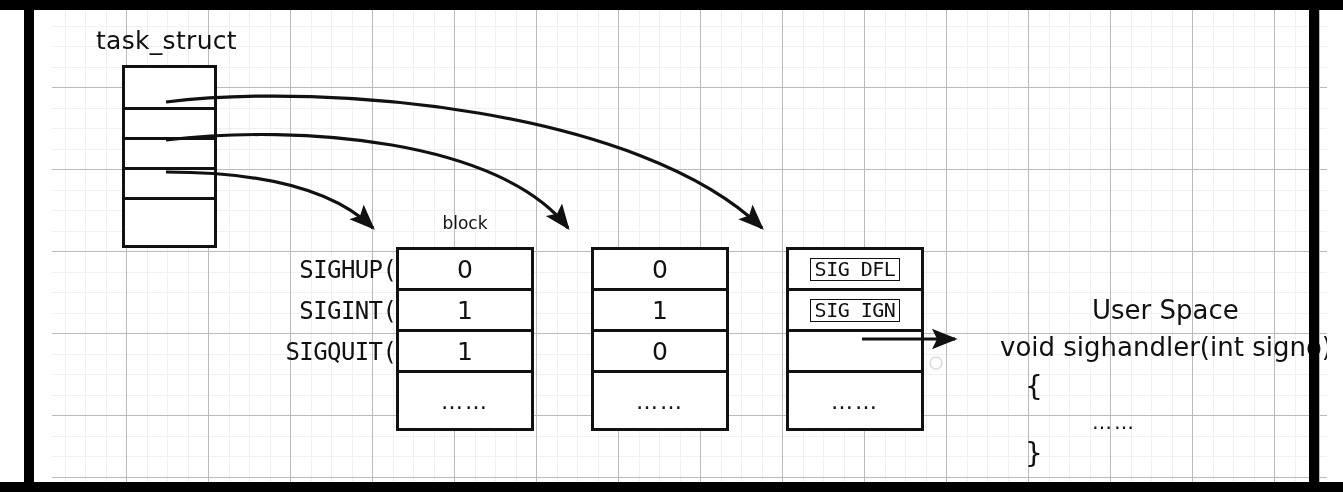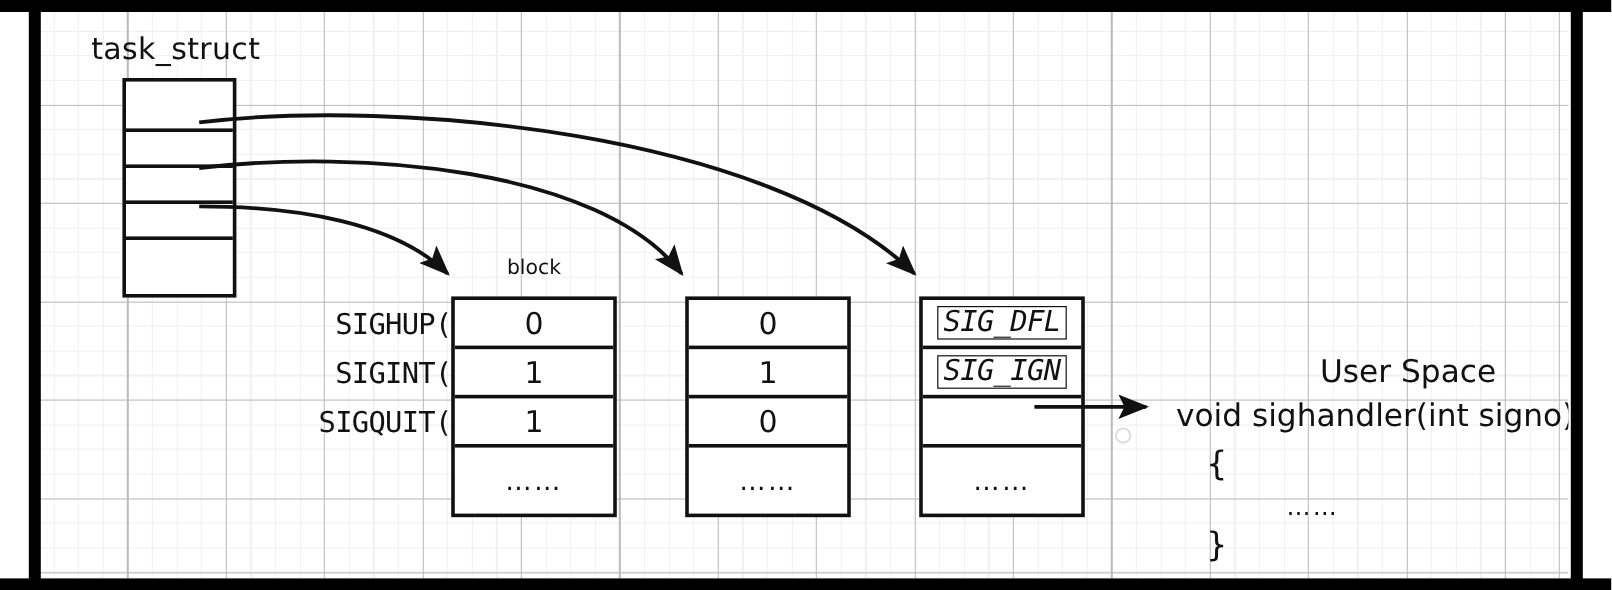--- a/index.html
+++ b/index.html
@@ -18,21 +18,21 @@
     position:absolute;background:#000000;
   }
   #border-top{left:0;top:0;width:1343px;height:10px;}
   #border-bottom{left:0;top:482px;width:1343px;height:10px;}
   #border-left{left:24px;top:0;width:10px;height:492px;}
   #border-right{left:1309px;top:0;width:10px;height:492px;}
 
   
   #canvas{
     position:absolute;
-    left:32px;top:10px;
+    left:52px;top:10px;
     width:1275px;height:472px;
     overflow:hidden;
     background:
       repeating-linear-gradient(to right, rgba(184,184,184,.95) 0 1px, transparent 1px 82px),
       repeating-linear-gradient(to bottom, rgba(184,184,184,.95) 0 1px, transparent 1px 82px),
       repeating-linear-gradient(to right, rgba(240,240,240,1) 0 1px, transparent 1px 20.5px),
       repeating-linear-gradient(to bottom, rgba(240,240,240,1) 0 1px, transparent 1px 20.5px),
       #ffffff;
     background-position: -8px 0px, 0px -5px, -8px 0px, 0px -5px, 0 0;
   }
@@ -69,38 +69,38 @@
   }
   .cellrow{
     position:relative;box-sizing:border-box;
     height:41px;border-bottom:3px solid #111;
     display:flex;align-items:center;justify-content:center;
     font-family:"DejaVu Sans", sans-serif;font-size:25px;color:#111;
   }
   .cellrow.last{height:57px;border-bottom:none;}
   .cellrow .boxed{
     border:1.5px solid #111;padding:0 4px;line-height:1.05;
-    font-family:"DejaVu Sans Mono", monospace;font-size:24px;letter-spacing:-.5px;font-style:italic;
+    font-family:"DejaVu Sans Mono", monospace;font-size:20px;letter-spacing:-.5px;
   }
   .dots{letter-spacing:2px;font-size:22px;}
 
   
   #sig-labels{
     left:150px;top:240px;width:222px;text-align:right;
   }
   .sig-label{
     height:41px;line-height:41px;
     font-family:"DejaVu Sans Mono", monospace;
     font-size:24px;color:#111;letter-spacing:-.6px;white-space:nowrap;
   }
 
   
   #userspace-title{
     left:1040px;top:285px;font-family:"DejaVu Sans", sans-serif;
-    font-size:26px;color:#111;white-space:nowrap;margin-left:28px;
+    font-size:26px;color:#111;white-space:nowrap;
   }
   #userspace-sig{
     left:948px;top:322px;font-family:"DejaVu Sans", sans-serif;
     font-size:26px;color:#111;white-space:nowrap;
   }
   #userspace-open{
     left:973px;top:360px;font-family:"DejaVu Sans", sans-serif;
     font-size:28px;color:#111;
   }
   #userspace-body{

